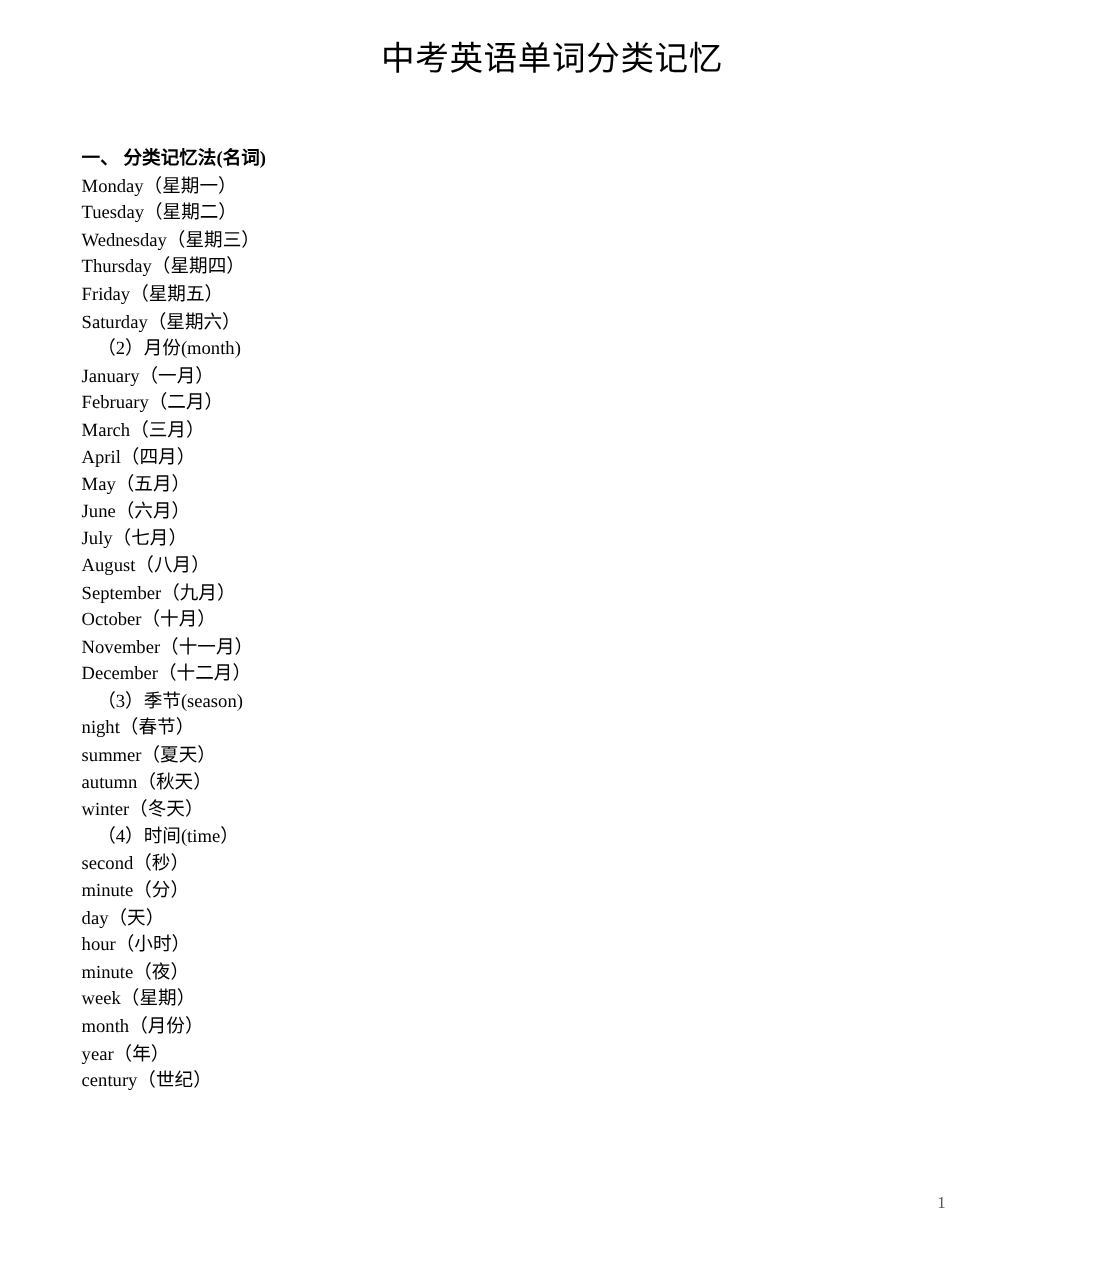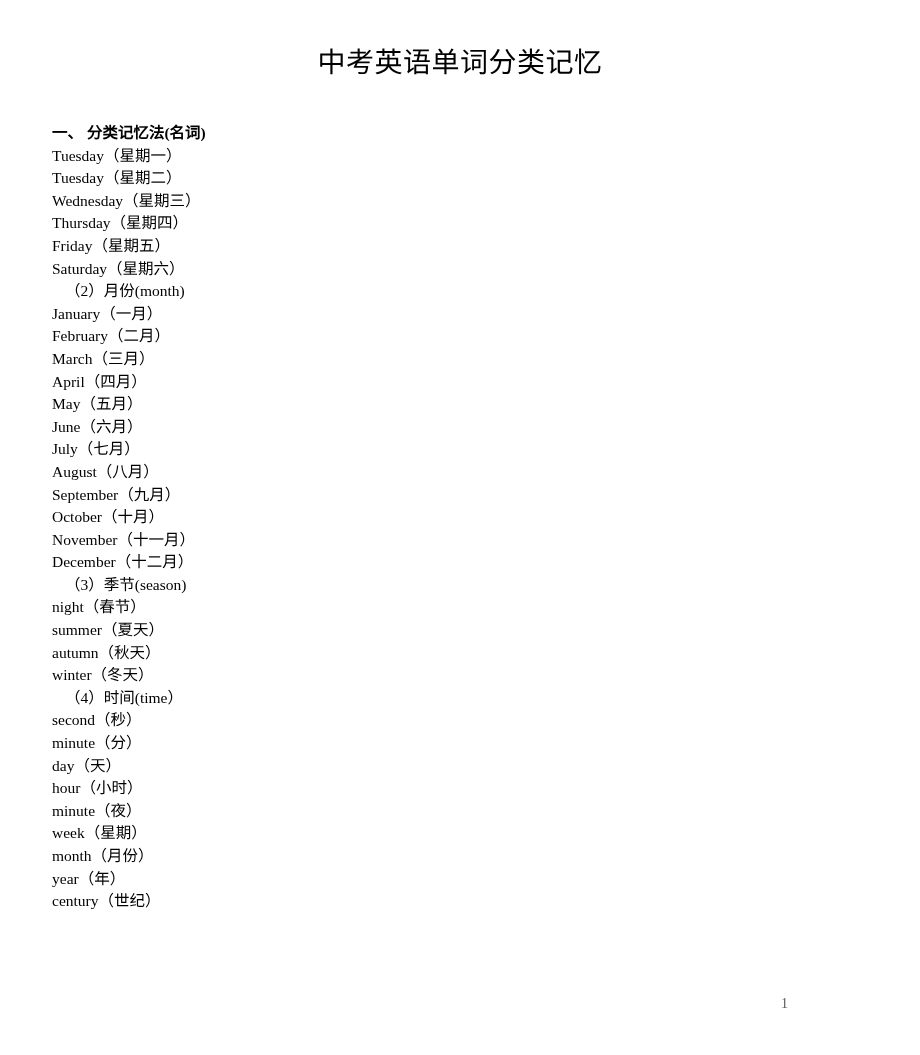--- a/index.html
+++ b/index.html
@@ -19,26 +19,26 @@
     background: #ffffff;
     overflow: hidden;
     box-sizing: border-box;
   }
   .doc-title {
     text-align: center;
     font-size: 28px;
     line-height: 1.2;
     font-weight: normal;
     margin: 0;
-    padding-top: 46px;
+    padding-top: 33px;
     letter-spacing: 0.5px;
   }
   .body-block {
     position: absolute;
-    left: 52px;
+    left: 68px;
     top: 122px;
     width: 720px;
   }
   .section-heading {
     font-size: 15.5px;
     font-weight: bold;
     line-height: 22.6px;
     white-space: pre;
     margin: 0;
   }
@@ -69,21 +69,21 @@
 
 <div class="page">
 
   <h1 class="doc-title">中考英语单词分类记忆</h1>
 
   <div class="body-block">
 
     <p class="section-heading">一、 分类记忆法(名词)</p>
 
     <div>
-      <p class="entry">Tuesday（星期一）</p>
+      <p class="entry">Monday（星期一）</p>
       <p class="entry">Tuesday（星期二）</p>
       <p class="entry">Wednesday（星期三）</p>
       <p class="entry">Thursday（星期四）</p>
       <p class="entry">Friday（星期五）</p>
       <p class="entry">Saturday（星期六）</p>
     </div>
 
     <div>
       <p class="subsection">（2）月份(month)</p>
       <p class="entry">January（一月）</p>

